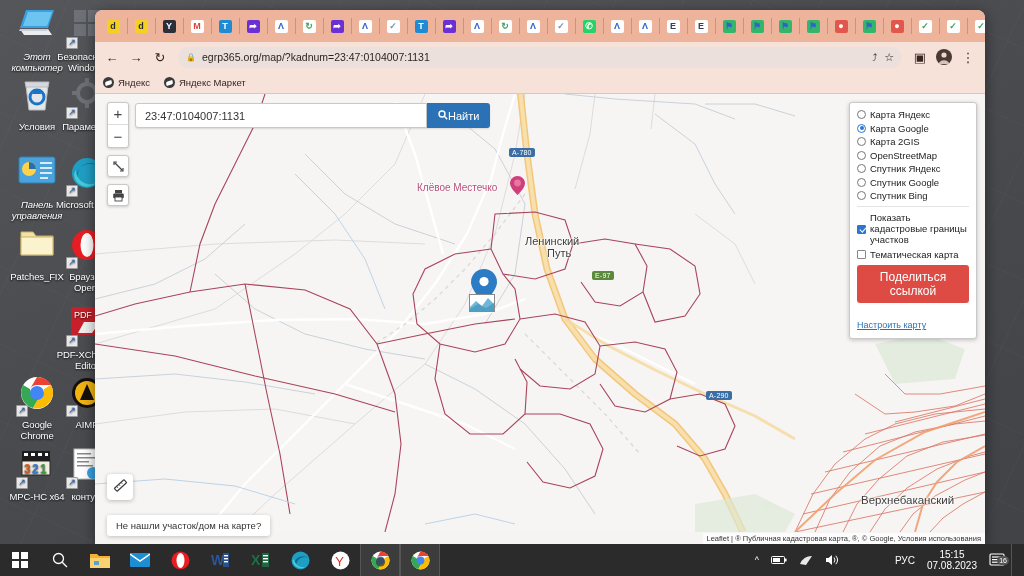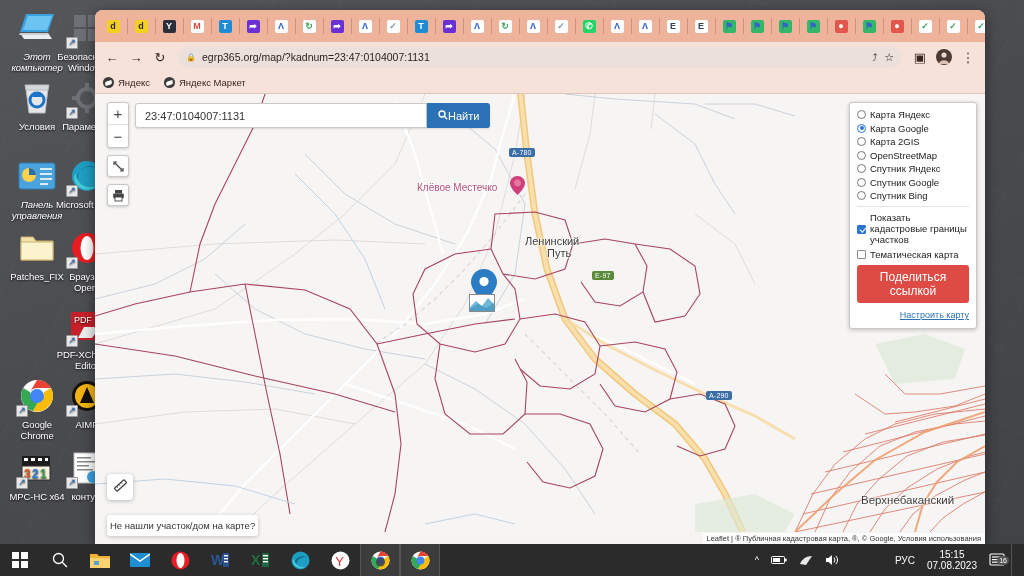--- a/index.html
+++ b/index.html
@@ -19,21 +19,21 @@
       linear-gradient(160deg,#55565a 0%,#4a4b4f 45%,#414245 100%);
   }
   .dicon {
     position:absolute; width:62px; text-align:center;
     color:#fff; font-size:9.5px; line-height:11px;
     text-shadow:0 1px 2px rgba(0,0,0,.85);
     letter-spacing:-0.1px;
   }
   .dicon .glyph {
     width:40px; height:40px; margin:0 auto 3px; position:relative;
-    display:flex; align-items:center; justify-content:center;
+    display:flex; justify-content:center;
   }
   .shortcut-badge{
     position:absolute; left:-1px; bottom:-1px; width:12px;height:12px;
     background:#e9e9e9; border:1px solid #999; border-radius:1px;
     color:#2a5fb0; font-size:10px; line-height:10px; text-align:center;
   }
   .shortcut-badge:after{content:"\2197"; display:block; transform:translate(0px,-1px); font-size:9px;}
 
   
   #taskbar {
@@ -173,31 +173,31 @@
   .cbox.on{ background:#2b76d2; border-color:#2b76d2;}
   .cbox.on:after{
     content:""; position:absolute; left:2.7px; top:0.6px; width:2.6px;height:5px;
     border:solid #fff; border-width:0 1.4px 1.4px 0; transform:rotate(42deg);
   }
   .lp-sep{ height:1px; background:#e3e3e3; margin:5px 0 5px; }
   #sharebtn{
     background:#dd4b44; color:#fff; text-align:center; font-size:12px;
     padding:5px 8px; border-radius:3px; margin-top:5px;
   }
-  #cfglink{ text-align:right; margin-top:7px; font-size:9px; color:#2a72b5;
+  #cfglink{ text-align:left; margin-top:17px; font-size:9px; color:#2a72b5;
     text-decoration:underline;}
 
   
   #drawbtn{ position:absolute; left:12px; bottom:44px; width:26px;height:26px;
     background:#fff; border-radius:4px; box-shadow:0 1px 4px rgba(0,0,0,.25);
     display:flex; align-items:center; justify-content:center; }
   #nothelp{
     position:absolute; left:12px; bottom:8px; background:#fff;
     border-radius:3px; box-shadow:0 1px 4px rgba(0,0,0,.22);
-    font-size:9.5px; color:#333; padding:5px 3px;
+    font-size:9.5px; color:#333; padding:5px 9px;
   }
   #attrib{
     position:absolute; right:0; bottom:0; background:rgba(255,255,255,.72);
     font-size:7.5px; color:#333; padding:1px 4px;
   }
 </style>
 </head>
 <body>
 
 <div id="desktop">

